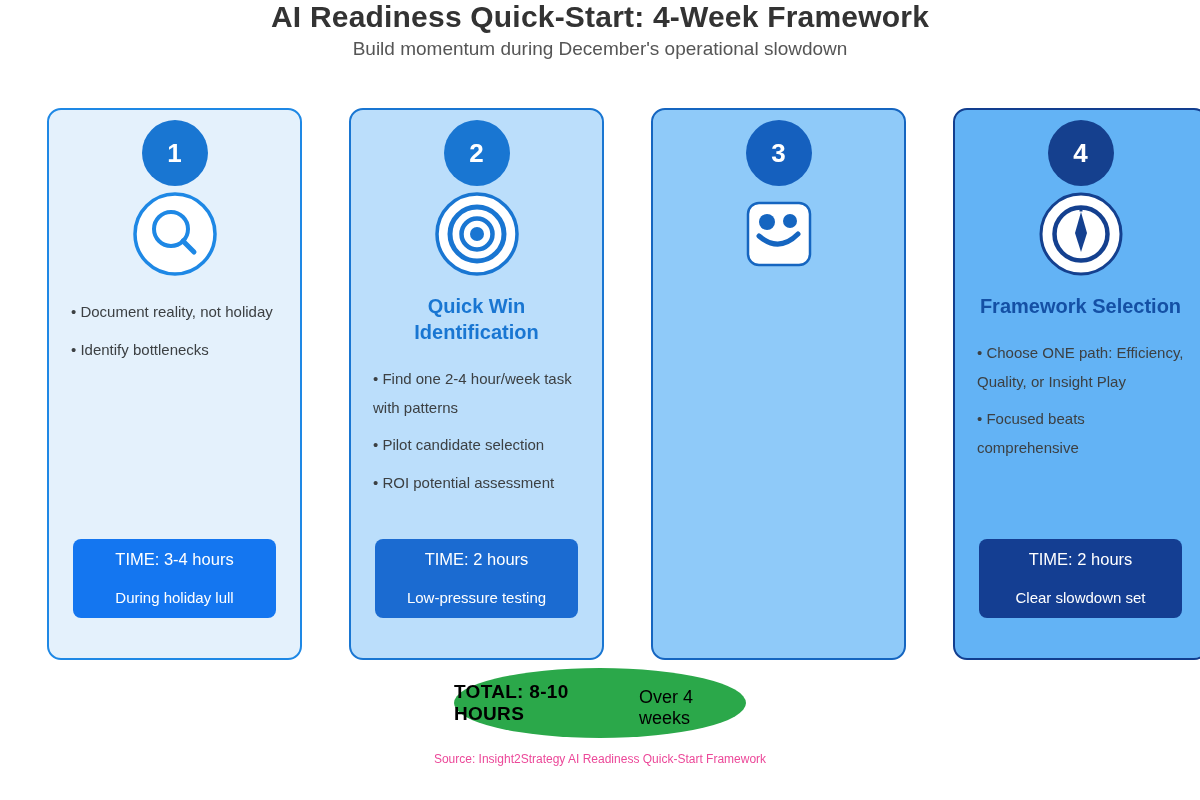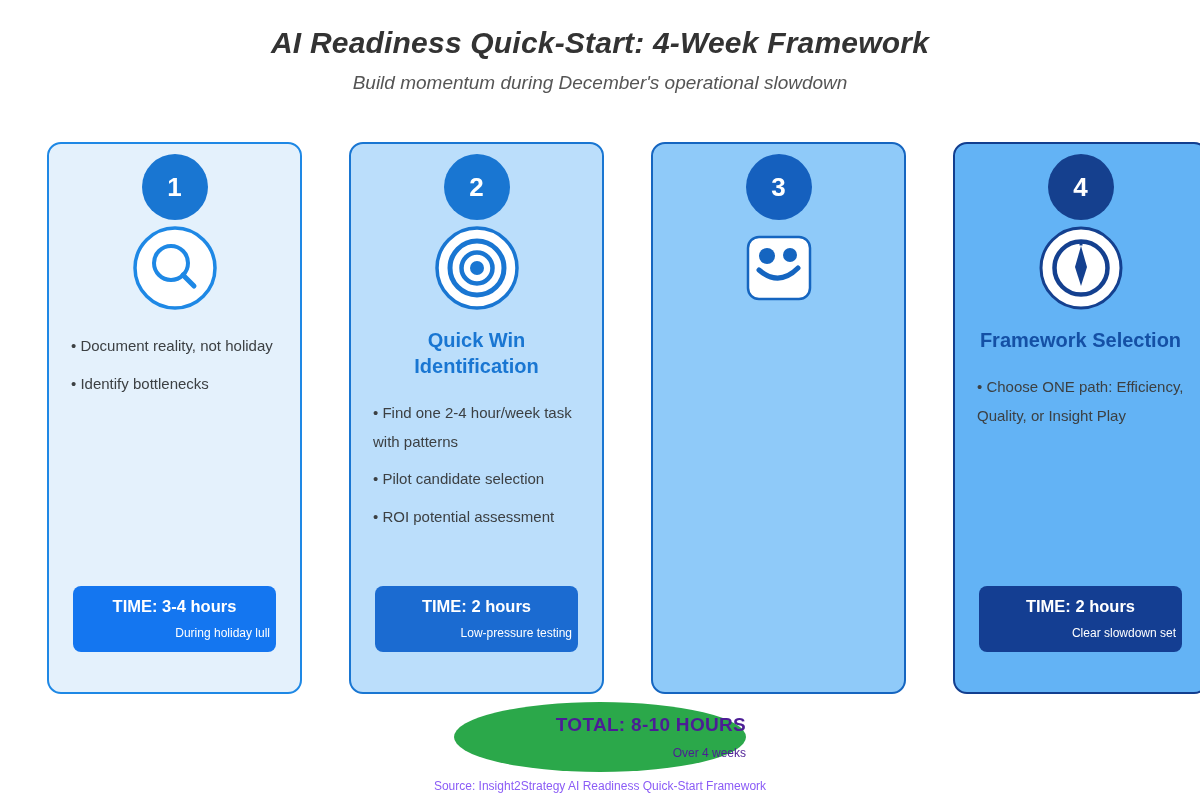--- a/index.html
+++ b/index.html
@@ -1,22 +1,22 @@
 <!DOCTYPE html>
 <html><head>
 <meta charset="utf-8">
 <style>
   html,body{margin:0;padding:0;}
   body{
     width:1200px;height:800px;overflow:hidden;background:#ffffff;
     font-family:"Liberation Sans",sans-serif;
   }
-  header{text-align:center;padding-top:26px;font-style:italic;}
+  header{text-align:center;}
   h1{margin:0;font-size:30px;font-weight:bold;color:#333333;letter-spacing:.2px;}
-  .subtitle{margin:12px 0 0;font-size:19px;color:#555555;}
+  .subtitle{margin:4px 0 0;font-size:19px;color:#555555;}
 
   .cards{display:flex;gap:47px;padding-left:47px;margin-top:48px;height:552px;}
   .card{
     flex:0 0 255px;box-sizing:border-box;height:552px;
     background:var(--bg,#e4f1fc);border:2px solid var(--border,#1e88e5);
     border-radius:14px;display:flex;flex-direction:column;align-items:center;
     padding:10px 0 40px;
   }
   .num-circle{
     width:66px;height:66px;border-radius:50%;background:var(--circle,#1976d2);
@@ -32,31 +32,31 @@
     margin-top:20px;width:100%;box-sizing:border-box;padding:0 22px;
     color:#3c4043;font-size:15px;line-height:1.9;
   }
   .bullet{margin-bottom:9px;}
   .bullet::before{content:"• ";}
   .time-badge{
     margin-top:auto;width:calc(100% - 48px);box-sizing:border-box;
     background:var(--badge,#1476f0);border-radius:8px;color:#ffffff;
     text-align:center;padding:11px 6px 12px;
   }
-  .time-label{font-size:16.5px;font-weight:bold;}
-  .time-note{font-size:12px;margin-top:10px;text-align:right;}
+  .time-label{font-size:16.5px;font-weight:normal;}
+  .time-note{font-size:15px;margin-top:20px;}
 
   .total-badge{
     margin:8px auto 0;width:292px;height:70px;border-radius:50%;
-    background:#2ba84a;color:#4c1d95;display:flex;flex-direction:column;
-    align-items:flex-end;justify-content:center;
+    background:#2ba84a;color:#000000;display:flex;
+    align-items:center;justify-content:center;
   }
   .total-label{font-size:19px;font-weight:bold;letter-spacing:.3px;}
-  .total-note{font-size:12px;margin-top:10px;}
-  .source{text-align:center;color:#8b5cf6;font-size:12px;margin:7px 0 0;}
+  .total-note{font-size:18px;margin-top:10px;}
+  .source{text-align:center;color:#ec4899;font-size:12px;margin:14px 0 0;}
 </style>
 </head>
 <body>
 
 <header>
   <h1>AI Readiness Quick-Start: 4-Week Framework</h1>
   <p class="subtitle">Build momentum during December's operational slowdown</p>
 </header>
 
 <main class="cards">
@@ -128,20 +128,21 @@
       <svg width="84" height="84" viewBox="0 0 84 84" aria-hidden="true">
         <circle cx="42" cy="42" r="40" fill="#ffffff" stroke="currentColor" stroke-width="3"></circle>
         <circle cx="42" cy="42" r="26.5" fill="#ffffff" stroke="currentColor" stroke-width="4.5"></circle>
         <path d="M42 20 L48 41 L42 60 L36 41 Z" fill="currentColor"></path>
         <line x1="42" y1="15" x2="42" y2="19.5" stroke="currentColor" stroke-width="3"></line>
       </svg>
     </div>
     <h2 class="card-title">Framework Selection</h2>
     <div class="bullets">
         <div class="bullet">Choose ONE path: Efficiency, Quality, or Insight Play</div>
+        <div class="bullet">Focused beats comprehensive</div>
       </div>
     <div class="time-badge">
       <div class="time-label">TIME: 2 hours</div>
       <div class="time-note">Clear slowdown set</div>
     </div>
   </section>
 
 </main>
 
 <div class="total-badge" style="background: rgb(43, 168, 74);">

